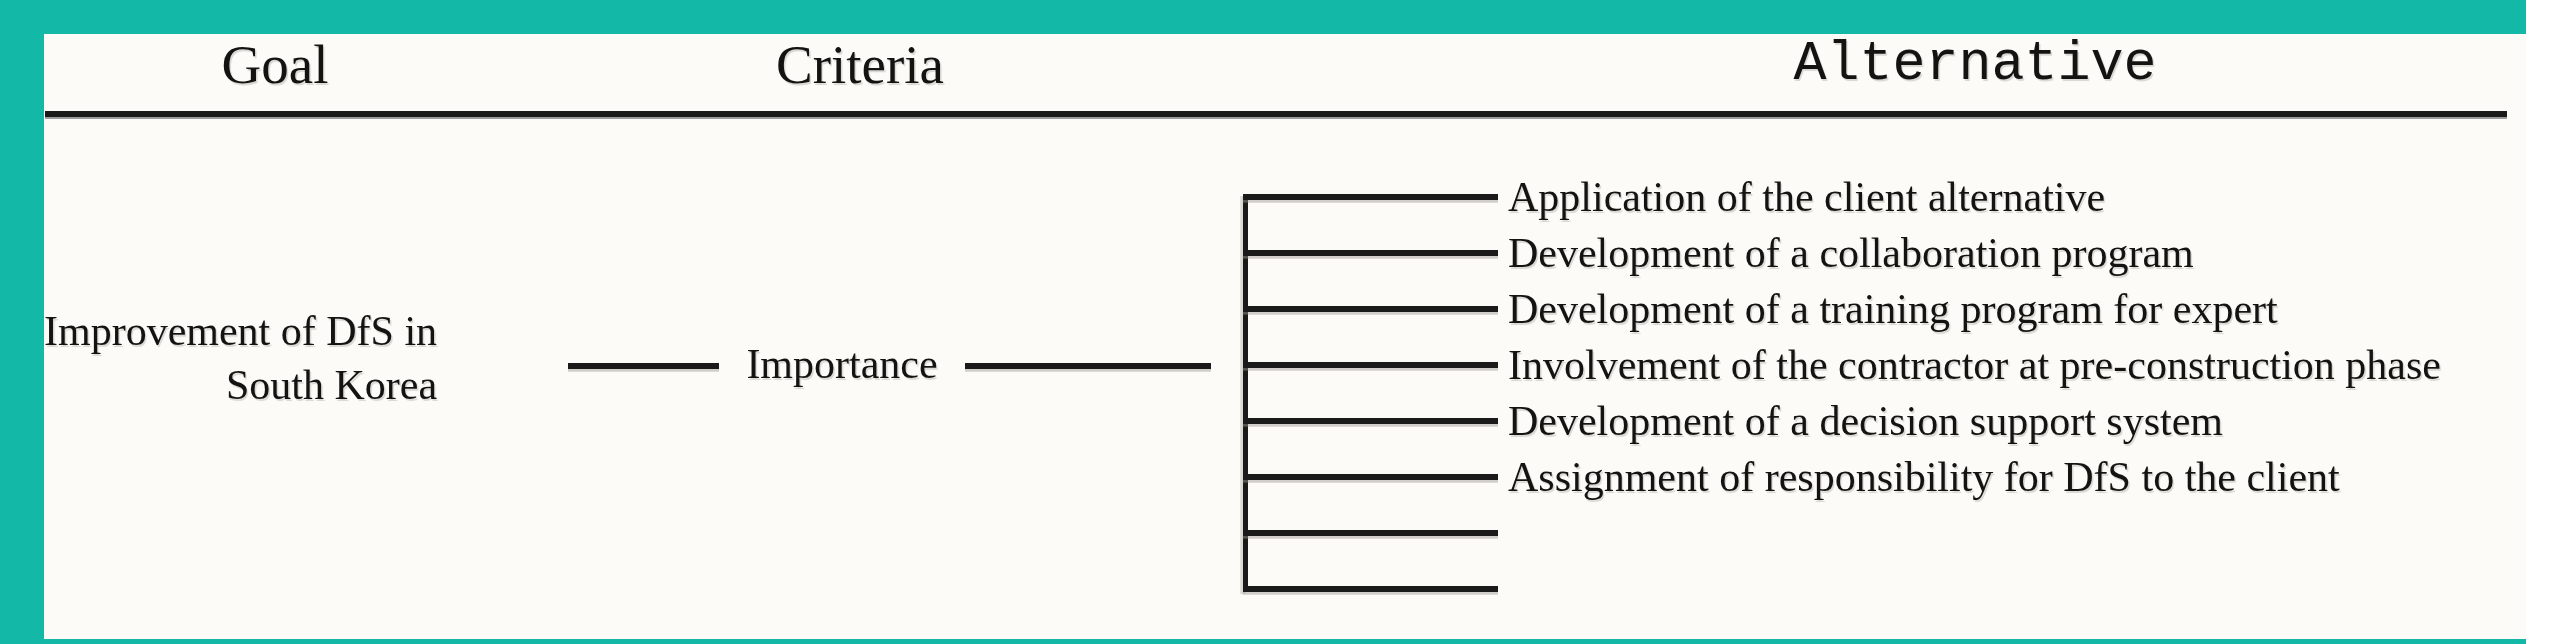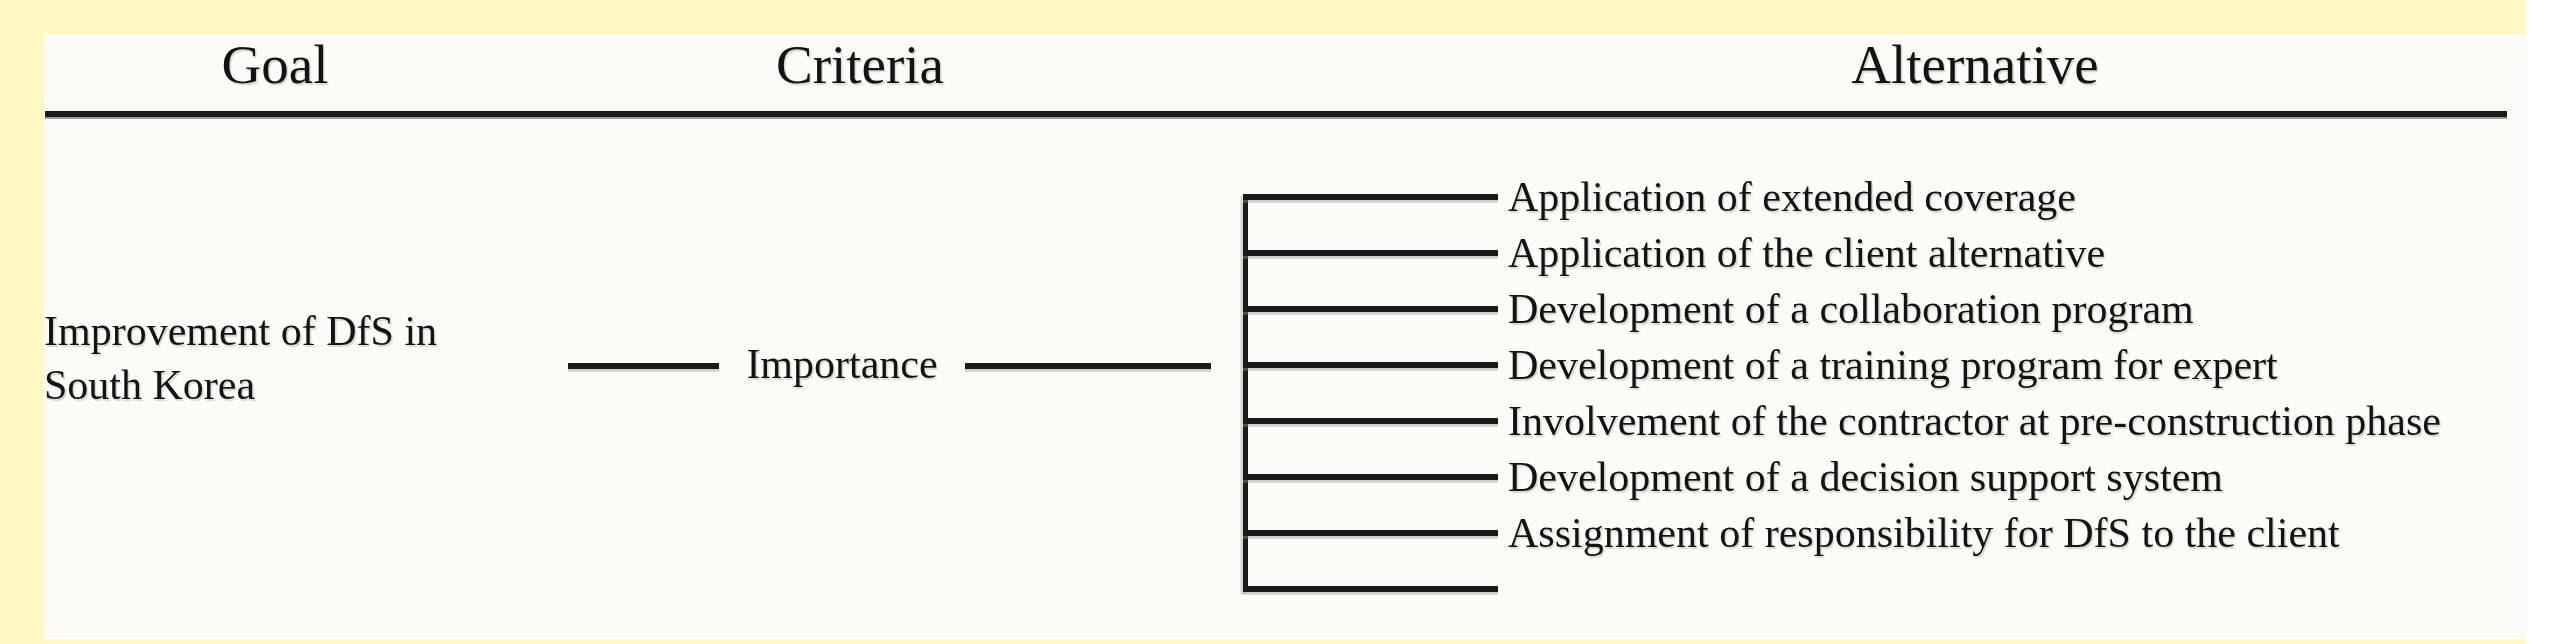--- a/index.html
+++ b/index.html
@@ -1,21 +1,21 @@
 <!DOCTYPE html>
 <html style="font-size:11px"><head>
 <meta charset="utf-8">
 <style>
   html, body { margin: 0; padding: 0; background: #ffffff; }
 
   .canvas {
     position: relative;
     width: 2526px;
     height: 645px;
-    background: #fef9c3;
+    background: #14b8a6;
     font-family: "Liberation Serif", "DejaVu Serif", serif;
     color: #141312;
     overflow: hidden;
   }
 
   
   .panel {
     position: absolute;
     left: 44px; top: 34px; right: 0; bottom: 6.2px;
     background: #fcfbf7;
@@ -26,39 +26,40 @@
     position: absolute;
     top: 36px;
     transform: translateX(-50%);
     font-size: 55px;
     line-height: 57px;
     white-space: nowrap;
     text-shadow: 1.4px 2.1px 0.7px rgba(130,127,120,0.28);
   }
   .hdr-goal        { left: 275px; }
   .hdr-criteria    { left: 860px; }
-  .hdr-alternative { left: 1975px; }
+  .hdr-alternative { left: 1975px; font-family: Liberation Mono, monospace; }
 
   
   .rule {
     position: absolute;
     left: 45px; top: 111px;
     width: 2462px; height: 6.2px;
     background: #1a1a1a;
     border-bottom: 2.7px solid #9c9c9c;
   }
 
   
   .goal-label {
     position: absolute;
     left: 44px; top: 304px;
     font-size: 42px;
     line-height: 54px;
     white-space: pre-line;
     text-shadow: 1.4px 2.1px 0.7px rgba(130,127,120,0.28);
+    text-align: right;
   }
 
   
   .hline {
     position: absolute;
     height: 5.5px;
     background: #1a1a1a;
     box-shadow: 0 2.7px 0 rgba(155,151,144,0.45);
   }
   .dash-left  { left: 568px;  top: 363px; width: 151px; }
@@ -162,21 +163,20 @@
   </div>
       <div class="branch-row">
     <div class="branch-bar"></div>
   </div>
       <div class="branch-row">
     <div class="branch-bar"></div>
   </div>
     </div>
 
   <div class="alts">
-      <div class="alt-row">Application of extended coverage</div>
       <div class="alt-row">Application of the client alternative</div>
       <div class="alt-row">Development of a collaboration program</div>
       <div class="alt-row">Development of a training program for expert</div>
       <div class="alt-row">Involvement of the contractor at pre-construction phase</div>
       <div class="alt-row">Development of a decision support system</div>
       <div class="alt-row">Assignment of responsibility for DfS to the client</div>
     </div>
 
 </div>
 

